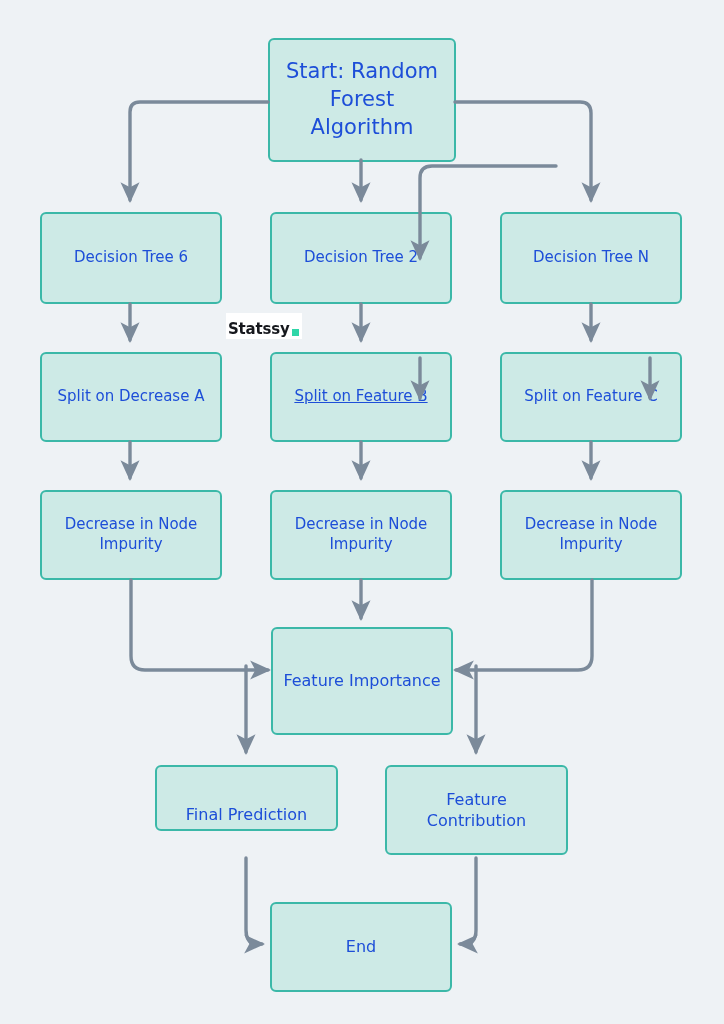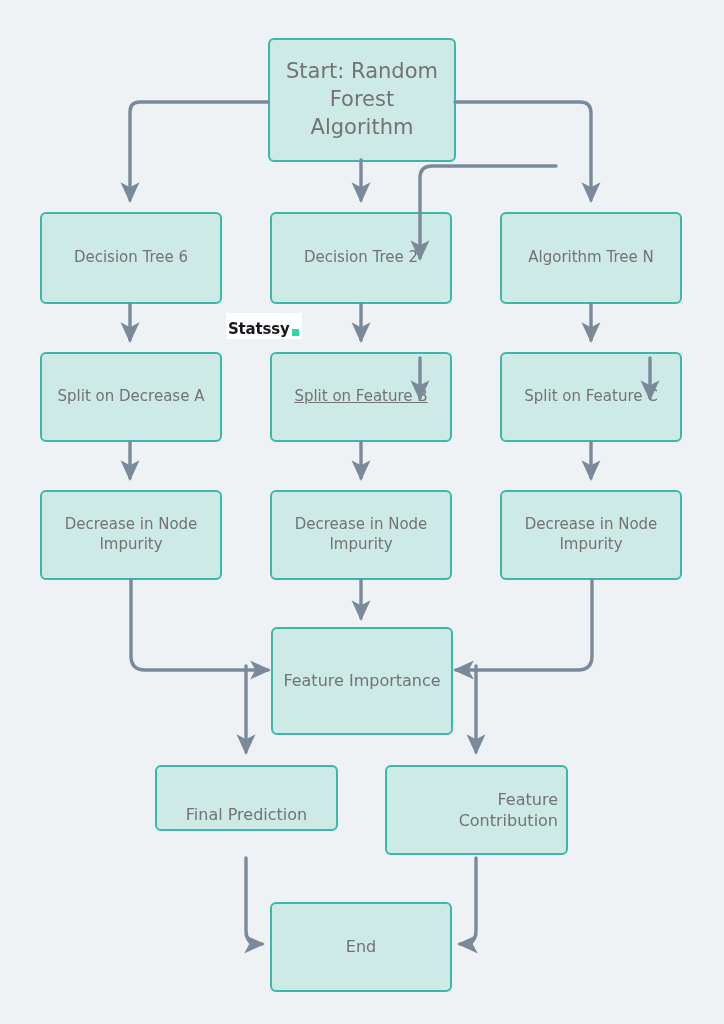--- a/index.html
+++ b/index.html
@@ -37,21 +37,21 @@
 
   .node {
     position: absolute;
     background: #cdeae6;
     border: 2px solid #3bb8a8;
     border-radius: 6px;
     display: flex;
     align-items: center;
     justify-content: center;
     text-align: center;
-    color: #737373;
+    color: #1d4ed8;
     line-height: 1.32;
     z-index: 1;
     padding: 4px 8px;
   }
   .node.start { font-size: 21px; }
   .node.lvl   { font-size: 15px; }
   .node.imp   { font-size: 15px; }
   .node.fi    { font-size: 16px; }
   .node.leaf  { font-size: 16px; }
   .node.end   { font-size: 16px; }
@@ -135,21 +135,21 @@
     <span>Start: Random Forest Algorithm</span>
   </div>
 
   <div class="node lvl" style="left:40px; top:212px; width:182px; height:92px;">
     <span>Decision Tree 6</span>
   </div>
   <div class="node lvl" style="left:270px; top:212px; width:182px; height:92px;">
     <span>Decision Tree 2</span>
   </div>
   <div class="node lvl" style="left:500px; top:212px; width:182px; height:92px;">
-    <span>Algorithm Tree N</span>
+    <span>Decision Tree N</span>
   </div>
 
   <div class="node lvl" style="left:40px; top:352px; width:182px; height:90px;">
     <span>Split on Decrease A</span>
   </div>
   <div class="node lvl" style="left:270px; top:352px; width:182px; height:90px;text-decoration:underline;">
     <span>Split on Feature B</span>
   </div>
   <div class="node lvl" style="left:500px; top:352px; width:182px; height:90px;">
     <span>Split on Feature C</span>
@@ -165,21 +165,21 @@
     <span>Decrease in Node Impurity</span>
   </div>
 
   <div class="node fi" style="left:271px; top:627px; width:182px; height:108px;">
     <span>Feature Importance</span>
   </div>
 
   <div class="node leaf" style="left:155px; top:765px; width:183px; height:66px;align-items:flex-end;">
     <span>Final Prediction</span>
   </div>
-  <div class="node leaf" style="left:385px; top:765px; width:183px; height:90px;text-align:right;">
+  <div class="node leaf" style="left:385px; top:765px; width:183px; height:90px;">
     <span>Feature Contribution</span>
   </div>
 
   <div class="node end" style="left:270px; top:902px; width:182px; height:90px;">
     <span>End</span>
   </div>
 
   <div id="watermark">
     <span class="wm-text">Statssy</span>
     <span class="wm-dot"></span>

